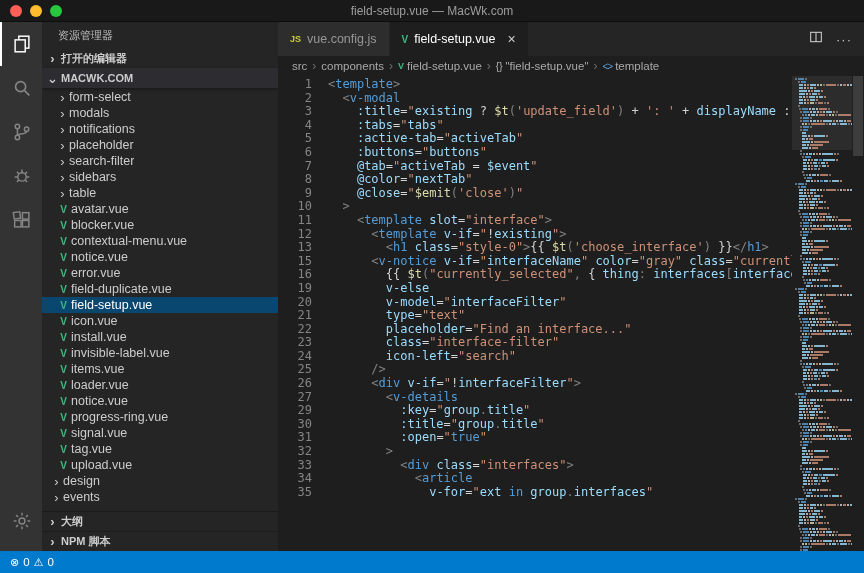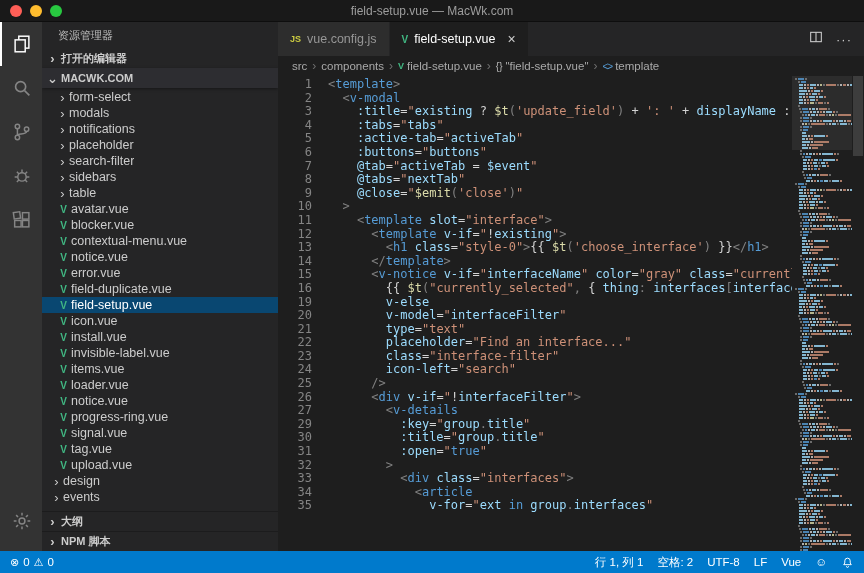--- a/index.html
+++ b/index.html
@@ -314,27 +314,26 @@
 
       <div class="editor">
         <div class="code" id="code">
             <div class="code-line"><span class="ln">1</span><span class="lc"><span class="tk-p">&lt;</span><span class="tk-t">template</span><span class="tk-p">&gt;</span></span></div>
             <div class="code-line"><span class="ln">2</span><span class="lc"><span class="tk-w">  </span><span class="tk-p">&lt;</span><span class="tk-t">v-modal</span></span></div>
             <div class="code-line"><span class="ln">3</span><span class="lc"><span class="tk-w">    </span><span class="tk-a">:title</span><span class="tk-o">=</span><span class="tk-s">"</span><span class="tk-v">existing</span><span class="tk-o"> ? </span><span class="tk-f">$t</span><span class="tk-p">(</span><span class="tk-s">'update_field'</span><span class="tk-p">)</span><span class="tk-o"> + </span><span class="tk-s">': '</span><span class="tk-o"> + </span><span class="tk-v">displayName</span><span class="tk-o"> : </span></span></div>
             <div class="code-line"><span class="ln">4</span><span class="lc"><span class="tk-w">    </span><span class="tk-a">:tabs</span><span class="tk-o">=</span><span class="tk-s">"</span><span class="tk-v">tabs</span><span class="tk-s">"</span></span></div>
             <div class="code-line"><span class="ln">5</span><span class="lc"><span class="tk-w">    </span><span class="tk-a">:active-tab</span><span class="tk-o">=</span><span class="tk-s">"</span><span class="tk-v">activeTab</span><span class="tk-s">"</span></span></div>
             <div class="code-line"><span class="ln">6</span><span class="lc"><span class="tk-w">    </span><span class="tk-a">:buttons</span><span class="tk-o">=</span><span class="tk-s">"</span><span class="tk-v">buttons</span><span class="tk-s">"</span></span></div>
             <div class="code-line"><span class="ln">7</span><span class="lc"><span class="tk-w">    </span><span class="tk-a">@tab</span><span class="tk-o">=</span><span class="tk-s">"</span><span class="tk-v">activeTab</span><span class="tk-o"> = </span><span class="tk-v">$event</span><span class="tk-s">"</span></span></div>
-            <div class="code-line"><span class="ln">8</span><span class="lc"><span class="tk-w">    </span><span class="tk-a">@tabs</span><span class="tk-o">=</span><span class="tk-s">"</span><span class="tk-v">nextTab</span><span class="tk-s">"</span></span></div>
+            <div class="code-line"><span class="ln">8</span><span class="lc"><span class="tk-w">    </span><span class="tk-a">@color</span><span class="tk-o">=</span><span class="tk-s">"</span><span class="tk-v">nextTab</span><span class="tk-s">"</span></span></div>
             <div class="code-line"><span class="ln">9</span><span class="lc"><span class="tk-w">    </span><span class="tk-a">@close</span><span class="tk-o">=</span><span class="tk-s">"</span><span class="tk-f">$emit</span><span class="tk-p">(</span><span class="tk-s">'close'</span><span class="tk-p">)</span><span class="tk-s">"</span></span></div>
             <div class="code-line"><span class="ln">10</span><span class="lc"><span class="tk-w">  </span><span class="tk-p">&gt;</span></span></div>
             <div class="code-line"><span class="ln">11</span><span class="lc"><span class="tk-w">    </span><span class="tk-p">&lt;</span><span class="tk-t">template</span><span class="tk-o"> </span><span class="tk-a">slot</span><span class="tk-o">=</span><span class="tk-s">"interface"</span><span class="tk-p">&gt;</span></span></div>
             <div class="code-line"><span class="ln">12</span><span class="lc"><span class="tk-w">      </span><span class="tk-p">&lt;</span><span class="tk-t">template</span><span class="tk-o"> </span><span class="tk-a">v-if</span><span class="tk-o">=</span><span class="tk-s">"</span><span class="tk-o">!</span><span class="tk-v">existing</span><span class="tk-s">"</span><span class="tk-p">&gt;</span></span></div>
             <div class="code-line"><span class="ln">13</span><span class="lc"><span class="tk-w">        </span><span class="tk-p">&lt;</span><span class="tk-t">h1</span><span class="tk-o"> </span><span class="tk-a">class</span><span class="tk-o">=</span><span class="tk-s">"style-0"</span><span class="tk-p">&gt;</span><span class="tk-o">{{ </span><span class="tk-f">$t</span><span class="tk-p">(</span><span class="tk-s">'choose_interface'</span><span class="tk-p">)</span><span class="tk-o"> }}</span><span class="tk-p">&lt;/</span><span class="tk-t">h1</span><span class="tk-p">&gt;</span></span></div>
-            <div class="code-line"><span class="ln">14</span><span class="lc"><span class="tk-w">      </span><span class="tk-p">&lt;/</span><span class="tk-t">template</span><span class="tk-p">&gt;</span></span></div>
             <div class="code-line"><span class="ln">15</span><span class="lc"><span class="tk-w">      </span><span class="tk-p">&lt;</span><span class="tk-t">v-notice</span><span class="tk-o"> </span><span class="tk-a">v-if</span><span class="tk-o">=</span><span class="tk-s">"</span><span class="tk-v">interfaceName</span><span class="tk-s">"</span><span class="tk-o"> </span><span class="tk-a">color</span><span class="tk-o">=</span><span class="tk-s">"gray"</span><span class="tk-o"> </span><span class="tk-a">class</span><span class="tk-o">=</span><span class="tk-s">"currently-selected"</span></span></div>
             <div class="code-line"><span class="ln">16</span><span class="lc"><span class="tk-w">        </span><span class="tk-o">{{ </span><span class="tk-f">$t</span><span class="tk-p">(</span><span class="tk-s">"currently_selected"</span><span class="tk-p">, </span><span class="tk-o">{ </span><span class="tk-v">thing</span><span class="tk-p">: </span><span class="tk-v">interfaces</span><span class="tk-p">[</span><span class="tk-v">interfaceName</span></span></div>
             <div class="code-line"><span class="ln">19</span><span class="lc"><span class="tk-w">        </span><span class="tk-a">v-else</span></span></div>
             <div class="code-line"><span class="ln">20</span><span class="lc"><span class="tk-w">        </span><span class="tk-a">v-model</span><span class="tk-o">=</span><span class="tk-s">"</span><span class="tk-v">interfaceFilter</span><span class="tk-s">"</span></span></div>
             <div class="code-line"><span class="ln">21</span><span class="lc"><span class="tk-w">        </span><span class="tk-a">type</span><span class="tk-o">=</span><span class="tk-s">"text"</span></span></div>
             <div class="code-line"><span class="ln">22</span><span class="lc"><span class="tk-w">        </span><span class="tk-a">placeholder</span><span class="tk-o">=</span><span class="tk-s">"Find an interface..."</span></span></div>
             <div class="code-line"><span class="ln">23</span><span class="lc"><span class="tk-w">        </span><span class="tk-a">class</span><span class="tk-o">=</span><span class="tk-s">"interface-filter"</span></span></div>
             <div class="code-line"><span class="ln">24</span><span class="lc"><span class="tk-w">        </span><span class="tk-a">icon-left</span><span class="tk-o">=</span><span class="tk-s">"search"</span></span></div>
             <div class="code-line"><span class="ln">25</span><span class="lc"><span class="tk-w">      </span><span class="tk-p">/&gt;</span></span></div>
             <div class="code-line"><span class="ln">26</span><span class="lc"><span class="tk-w">      </span><span class="tk-p">&lt;</span><span class="tk-t">div</span><span class="tk-o"> </span><span class="tk-a">v-if</span><span class="tk-o">=</span><span class="tk-s">"</span><span class="tk-o">!</span><span class="tk-v">interfaceFilter</span><span class="tk-s">"</span><span class="tk-p">&gt;</span></span></div>
@@ -515,29 +514,15 @@
     </div>
   </div>
 
   <div class="statusbar">
     <div class="sb-item sb-left">
       <span class="sb-ico">⊗</span>
       <span>0</span>
       <span class="sb-ico">⚠</span>
       <span>0</span>
     </div>
-    <div class="sb-right">
-      <span class="sb-item">行 1, 列 1</span>
-      <span class="sb-item">空格: 2</span>
-      <span class="sb-item">UTF-8</span>
-      <span class="sb-item">LF</span>
-      <span class="sb-item">Vue</span>
-      <span class="sb-item">☺</span>
-      <span class="sb-item">
-        <svg viewBox="0 0 24 24" fill="none" stroke="currentColor" stroke-width="1.8">
-            <path d="M12 4a5 5 0 0 1 5 5v4l2 3H5l2-3V9a5 5 0 0 1 5-5z"></path>
-            <path d="M10 19a2 2 0 0 0 4 0"></path>
-          </svg>
-      </span>
-    </div>
   </div>
 
 </div>
 
 </body></html>

